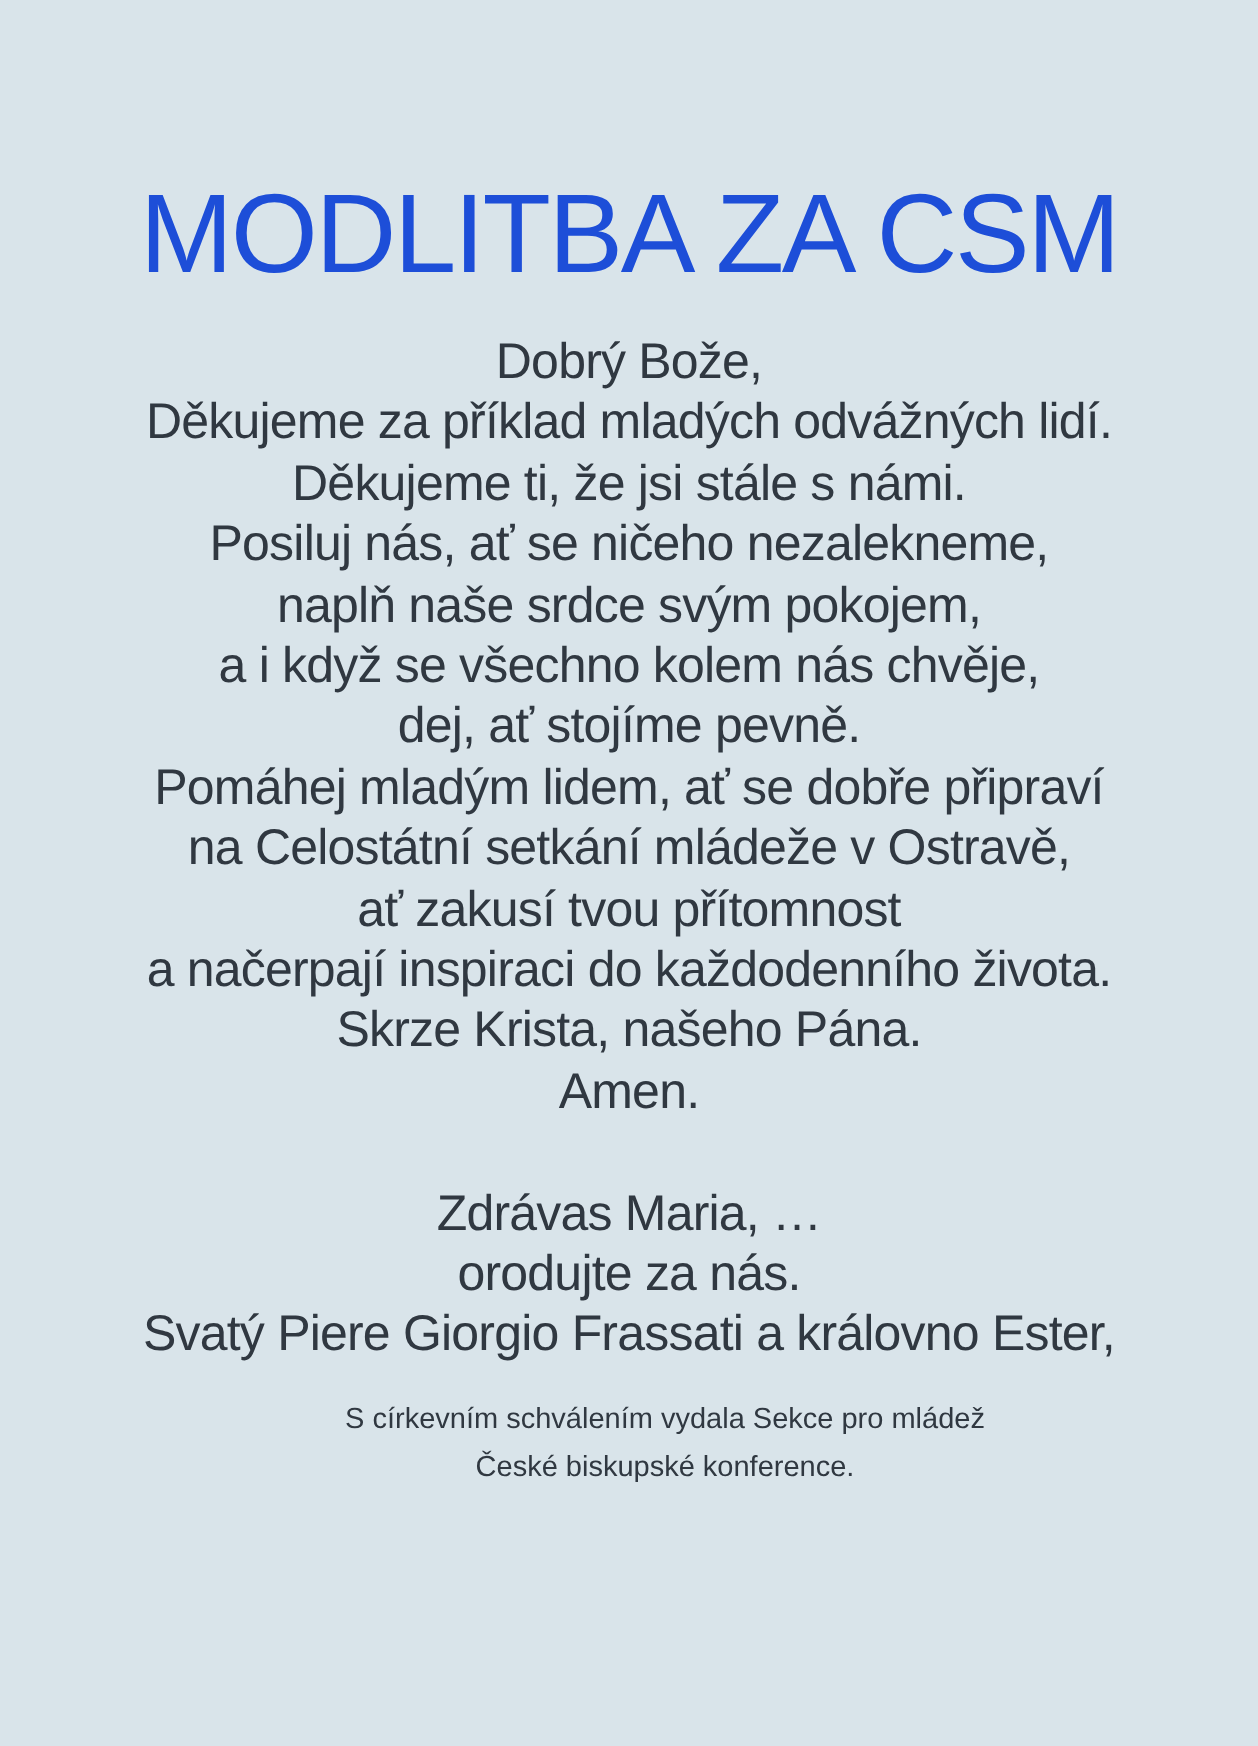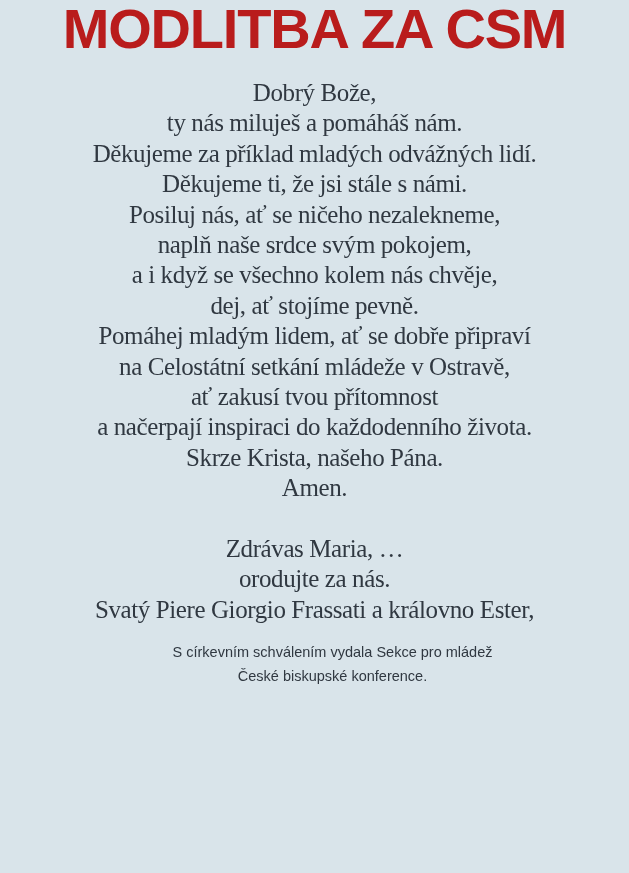--- a/index.html
+++ b/index.html
@@ -15,33 +15,33 @@
   }
   .card {
     position: relative;
     width: 629px;
     height: 873px;
     background: #d9e4ea;
     text-align: center;
     color: #303841;
   }
   .title {
+    padding-top: 88px;
     font-size: 56px;
     line-height: 58px;
-    font-weight: bold;
+    font-weight: normal;
     letter-spacing: -1.2px;
-    color: #b91c1c;
+    color: #1d4ed8;
     white-space: nowrap;
   }
   .prayer-block {
     margin-top: 20px;
     font-size: 25px;
     line-height: 30.4px;
     letter-spacing: -0.4px;
-    font-family: Liberation Serif, serif;
   }
   .line {
     white-space: nowrap;
   }
   .spacer-line {
     height: 30.4px;
   }
   .imprint-block {
     margin-top: 15px;
     font-size: 14.5px;
@@ -52,21 +52,20 @@
 </style>
 </head>
 <body>
 
 <div class="card">
 
   <div class="title">MODLITBA ZA CSM</div>
 
   <div class="prayer-block">
     <div class="line">Dobrý Bože,</div>
-    <div class="line">ty nás miluješ a pomáháš nám.</div>
     <div class="line">Děkujeme za příklad mladých odvážných lidí.</div>
     <div class="line">Děkujeme ti, že jsi stále s námi.</div>
     <div class="line">Posiluj nás, ať se ničeho nezalekneme,</div>
     <div class="line">naplň naše srdce svým pokojem,</div>
     <div class="line">a i když se všechno kolem nás chvěje,</div>
     <div class="line">dej, ať stojíme pevně.</div>
     <div class="line">Pomáhej mladým lidem, ať se dobře připraví</div>
     <div class="line">na Celostátní setkání mládeže v Ostravě,</div>
     <div class="line">ať zakusí tvou přítomnost</div>
     <div class="line">a načerpají inspiraci do každodenního života.</div>

